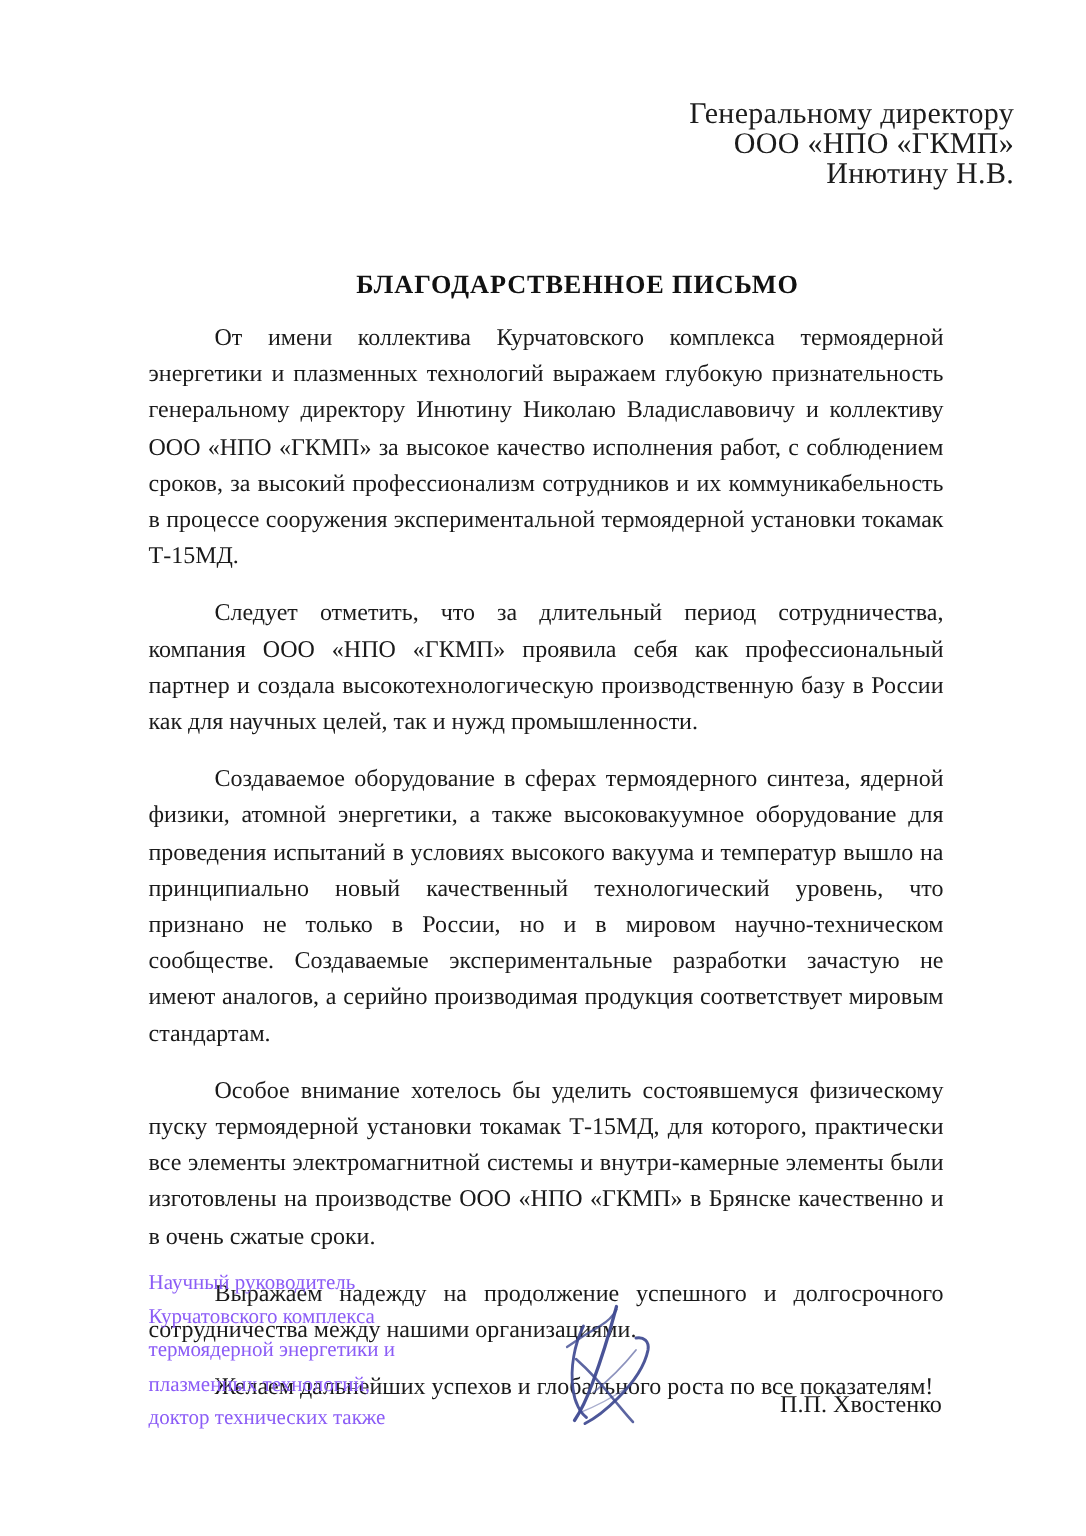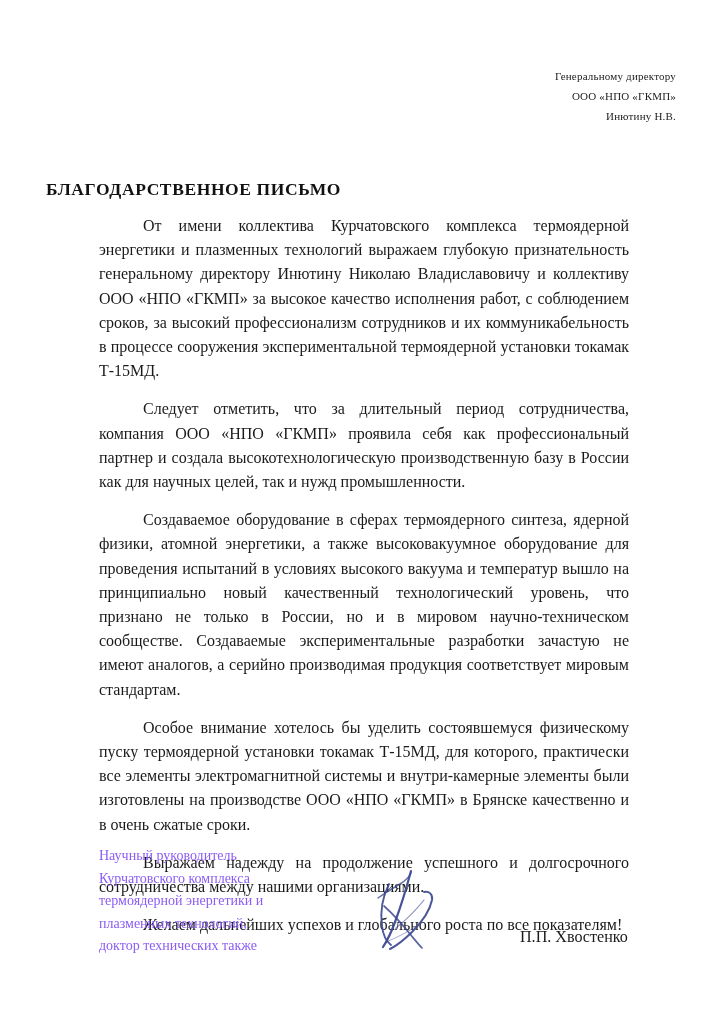--- a/index.html
+++ b/index.html
@@ -18,34 +18,34 @@
     color: #1a1a1a;
     box-sizing: border-box;
   }
 
   
   .addressee {
     position: absolute;
     top: 66px;
     right: 48px;
     text-align: right;
-    font-size: 11px;
+    font-size: 20px;
     line-height: 20px;
     color: #1c1c1c;
     letter-spacing: 0.2px;
   }
   .addressee div { white-space: nowrap; }
 
   
   .doc-title {
     position: absolute;
     top: 179px;
     left: 0;
     right: 0;
-    text-align: left;
+    text-align: center;
     font-size: 17.5px;
     font-weight: bold;
     letter-spacing: 0.6px;
     color: #111111;
     padding-left: 46px;
   }
 
   
   .body-block {
     position: absolute;

